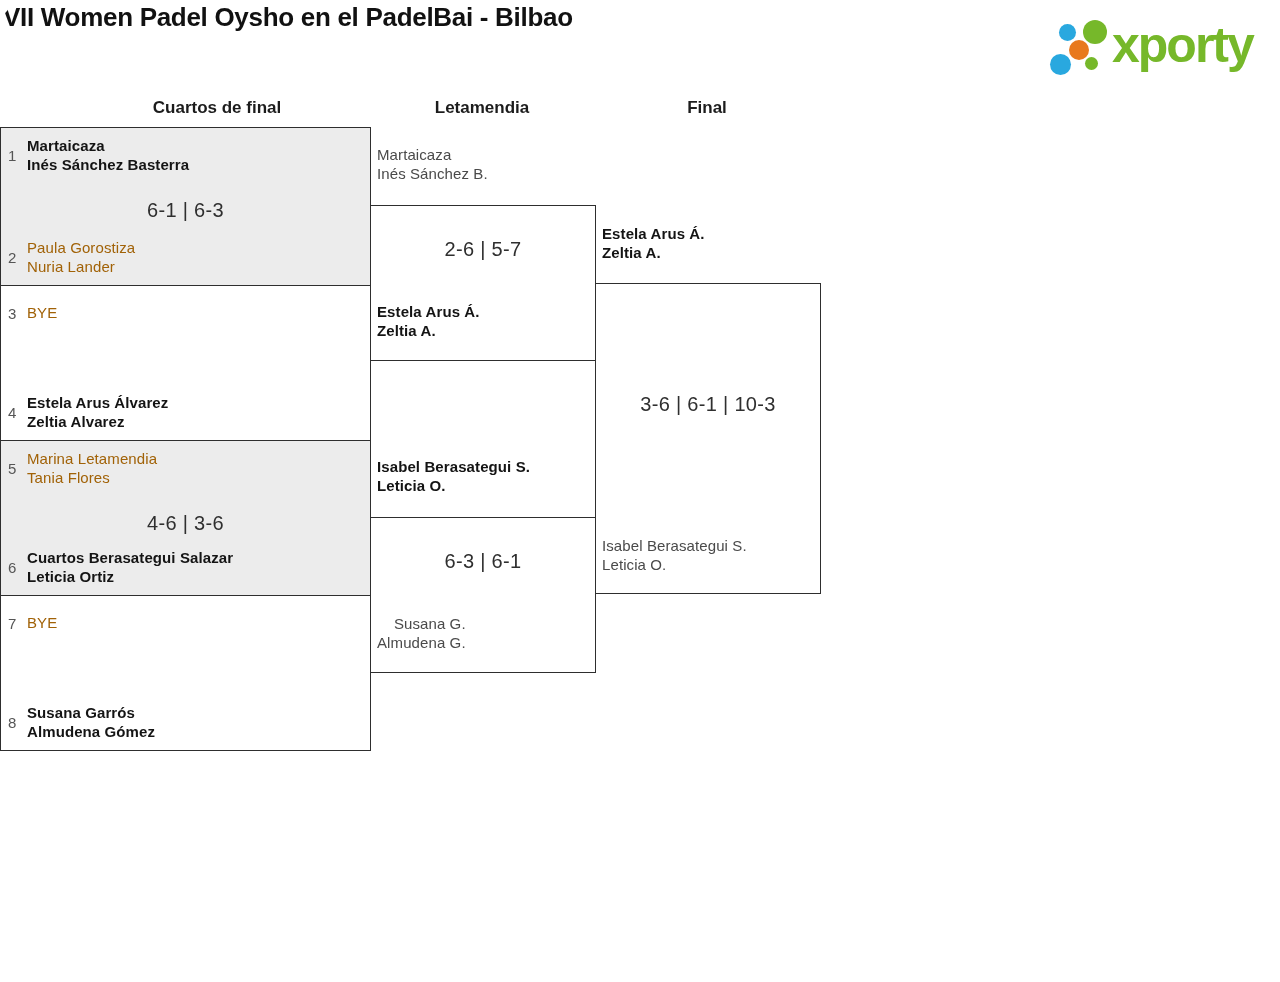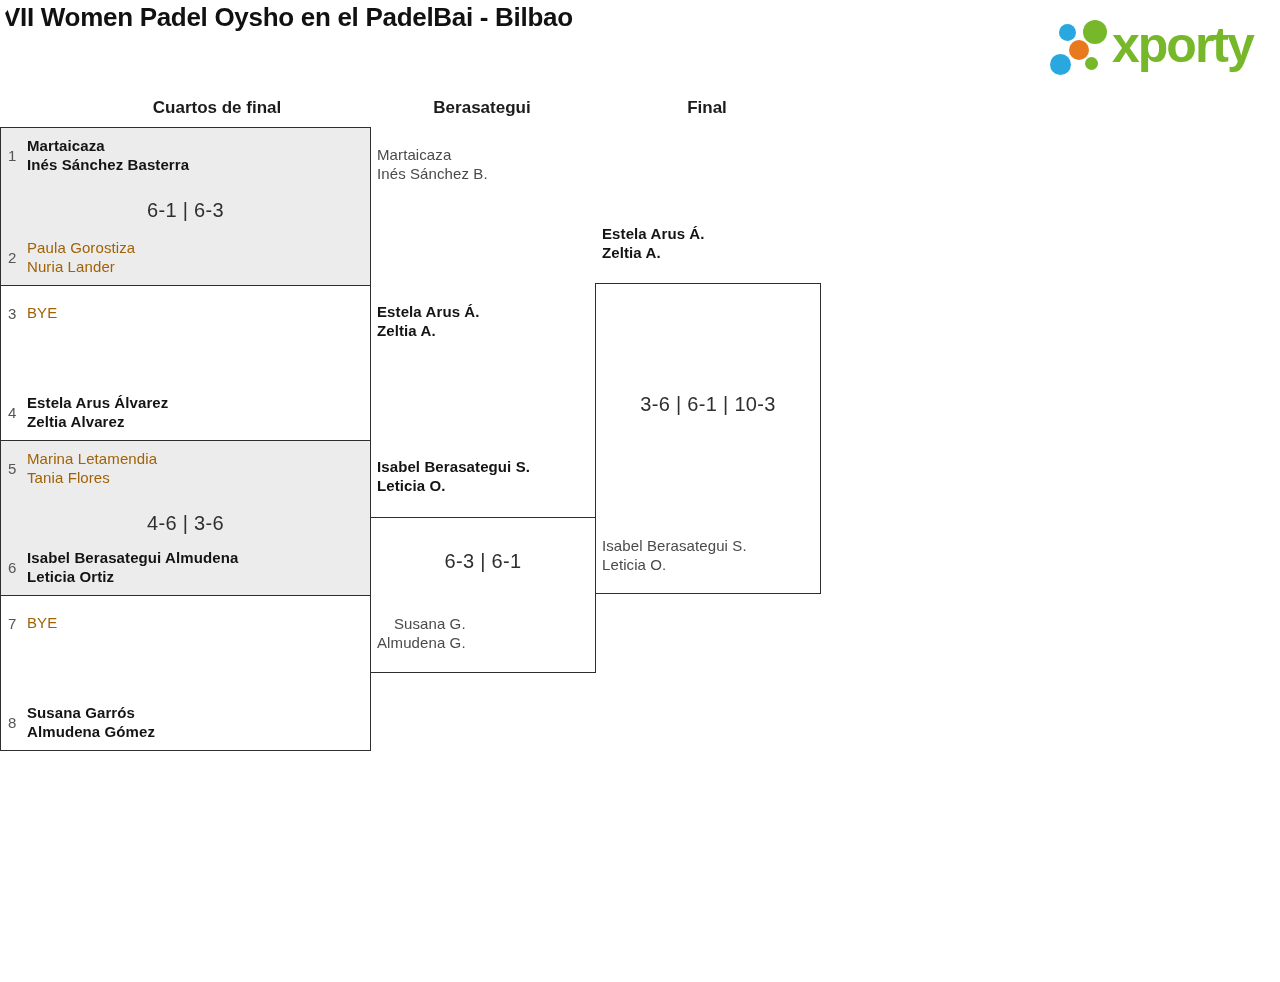--- a/index.html
+++ b/index.html
@@ -150,21 +150,21 @@
   <div class="logo">
     <span class="dot dot-blue-small"></span>
     <span class="dot dot-green-large"></span>
     <span class="dot dot-orange"></span>
     <span class="dot dot-blue-large"></span>
     <span class="dot dot-green-small"></span>
     <span class="logo-text">xporty</span>
   </div>
 
   <div class="round-header rh-qf">Cuartos de final</div>
-  <div class="round-header rh-sf">Berasategui</div>
+  <div class="round-header rh-sf">Letamendia</div>
   <div class="round-header rh-f">Final</div>
 
   <div class="match qf qf0 shaded">
     <span class="seed seed-top">1</span>
     <div class="team team-top winner">
       <div>Martaicaza</div>
       <div>Inés Sánchez Basterra</div>
     </div>
     <div class="score">6-1 | 6-3</div>
     <span class="seed seed-bottom">2</span>
@@ -190,39 +190,42 @@
 
   <div class="match qf qf2 shaded">
     <span class="seed seed-top">5</span>
     <div class="team team-top">
       <div>Marina Letamendia</div>
       <div>Tania Flores</div>
     </div>
     <div class="score">4-6 | 3-6</div>
     <span class="seed seed-bottom">6</span>
     <div class="team team-bottom winner">
-      <div>Isabel Berasategui Almudena</div>
+      <div>Cuartos Berasategui Salazar</div>
       <div>Leticia Ortiz</div>
     </div>
   </div>
 
   <div class="match qf qf3">
     <span class="seed seed-top">7</span>
     <div class="team team-top">
       <div>BYE</div>
       <div></div>
     </div>
     <div class="score"></div>
     <span class="seed seed-bottom">8</span>
     <div class="team team-bottom winner">
       <div>Susana Garrós</div>
       <div>Almudena Gómez</div>
     </div>
   </div>
 
+  <div class="match sf sf0">
+    <div class="score">2-6 | 5-7</div>
+  </div>
   <div class="match sf sf1">
     <div class="score">6-3 | 6-1</div>
   </div>
 
   <div class="match fin">
     <div class="score">3-6 | 6-1 | 10-3</div>
   </div>
 
   <div class="adv-label sfl0">
     <div>Martaicaza</div>

